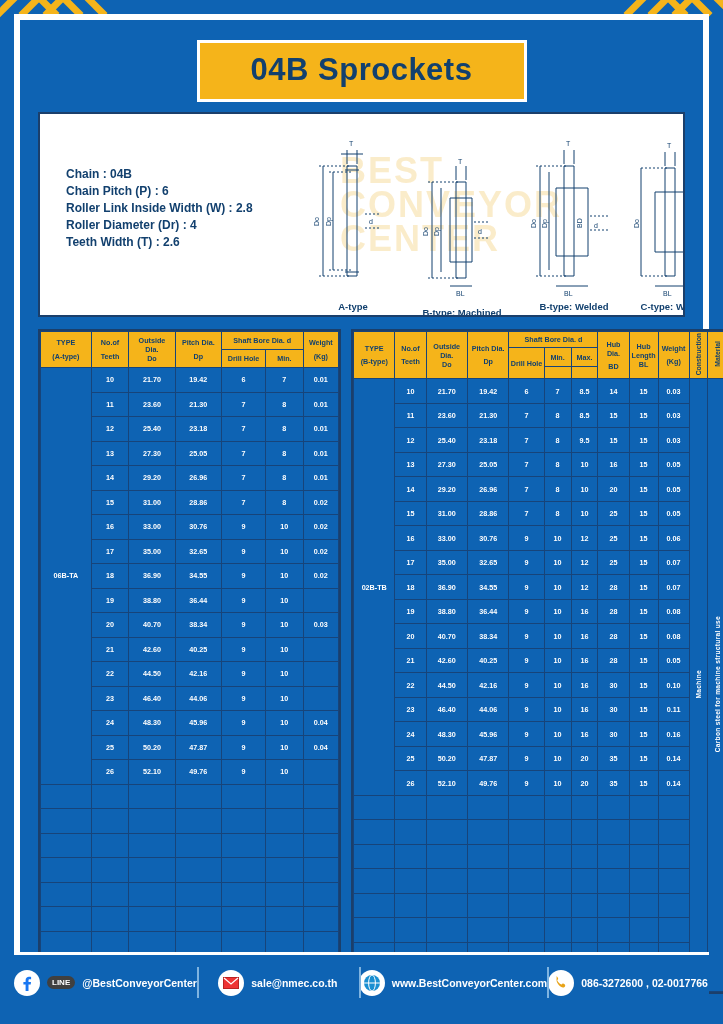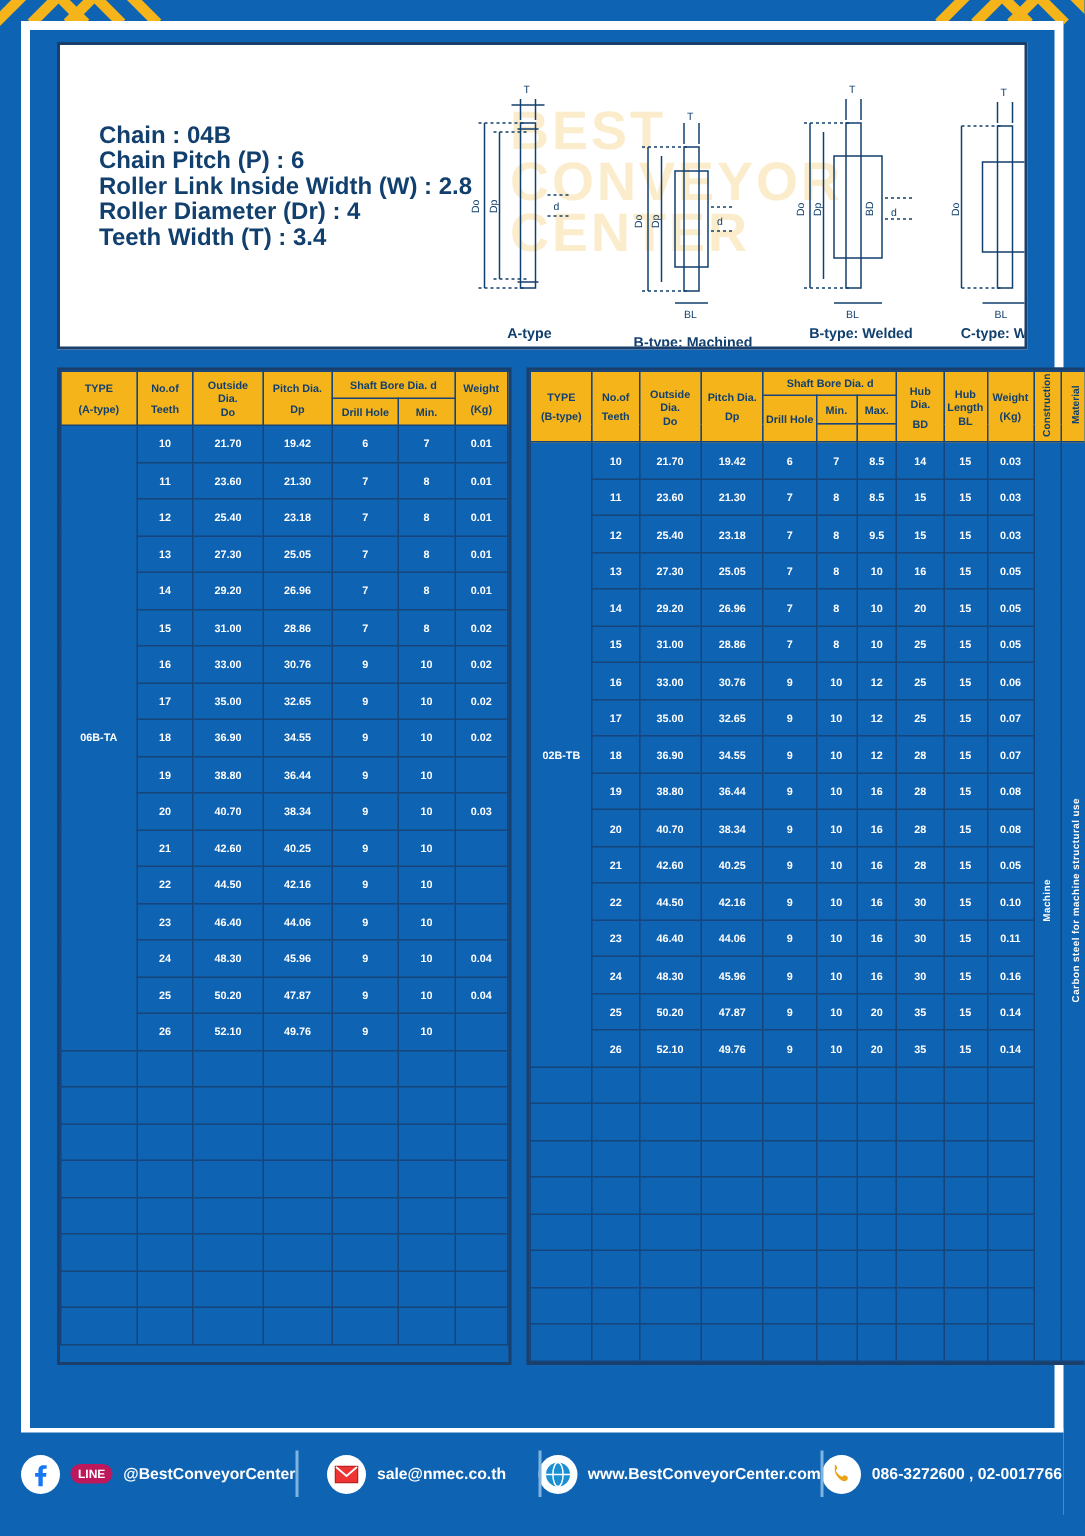--- a/index.html
+++ b/index.html
@@ -53,21 +53,21 @@
     position: relative;
     background: #ffffff;
     border: 2px solid #1b3f6b;
     height: 205px;
     margin: 0 8px 12px 8px;
     overflow: hidden;
   }
   .spec-list {
     position: absolute;
     left: 26px; top: 52px;
-    font-size: 16px;
+    font-size: 12px;
     color: #12406e;
     font-weight: bold;
     line-height: 17px;
   }
   .wm {
     position: absolute;
     left: 300px; top: 40px;
     font-size: 36px;
     font-weight: bold;
     color: #f3c96a;
@@ -158,21 +158,21 @@
     position: relative;
     height: 100%;
   }
   .f-cell + .f-cell::before {
     content: "";
     position: absolute;
     left: 0; top: 12px; bottom: 12px;
     width: 2px; background: #7fb4e0;
   }
   .fb { background:#fff; border-radius:50%; width:26px; height:26px; display:flex;align-items:center;justify-content:center; }
-  .line-badge { background:#be185d; color:#fff; font-size:8px; border-radius:8px; padding:2px 5px; font-weight:bold;}
+  .line-badge { background:#404040; color:#fff; font-size:8px; border-radius:8px; padding:2px 5px; font-weight:bold;}
   .f-text { white-space: nowrap; font-size: 10.5px; }
   .ico-circle { width:26px;height:26px;border-radius:50%;background:#fff;display:flex;align-items:center;justify-content:center;}
 </style>
 </head>
 <body>
 
 <div class="page">
 
   <div style="position:absolute;left:-6px;top:-20px;">
     <div class="zig" style="left:10px;top:10px;"></div>
@@ -181,35 +181,38 @@
   </div>
   <div style="position:absolute;right:10px;top:-20px;">
     <div class="zig" style="left:-80px;top:10px;"></div>
     <div class="zig" style="left:-56px;top:10px;"></div>
     <div class="zig" style="left:-32px;top:10px;"></div>
   </div>
 
   <div class="frame">
     <div class="inner">
 
+      <div class="title-wrap">
+        <h1>04B Sprockets</h1>
+      </div>
 
       <div class="spec-panel">
 
         <div class="wm">
           <span>BEST</span>
           <span>CONVEYOR</span>
           <span>CENTER</span>
         </div>
 
         <div class="spec-list">
           <div>Chain  :  04B</div>
           <div>Chain Pitch (P)  :  6</div>
           <div>Roller Link Inside Width (W)  :  2.8</div>
           <div>Roller Diameter (Dr)  :  4</div>
-          <div>Teeth Width (T)  :  3.4</div>
+          <div>Teeth Width (T)  :  2.6</div>
         </div>
 
         <div class="drawings">
 
           <div class="dwg" style="left:10px;top:8px;">
             <svg width="120" height="170" viewBox="0 0 120 170">
               <g stroke="#12406e" fill="none" stroke-width="1">
                 <line x1="52" y1="14" x2="52" y2="28"></line>
                   <line x1="62" y1="14" x2="62" y2="28"></line>
                 <line x1="46" y1="18" x2="68" y2="18" stroke-dasharray="0"></line>

